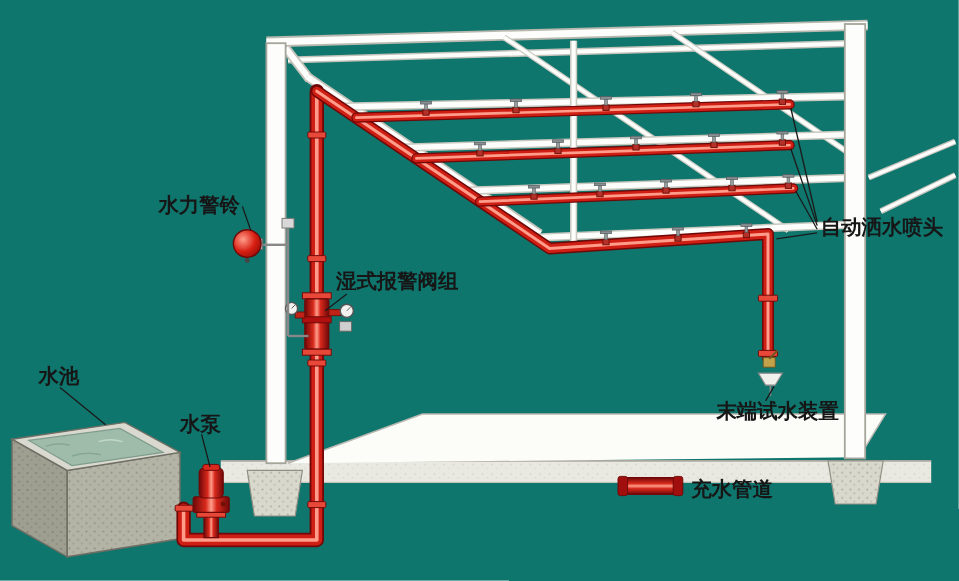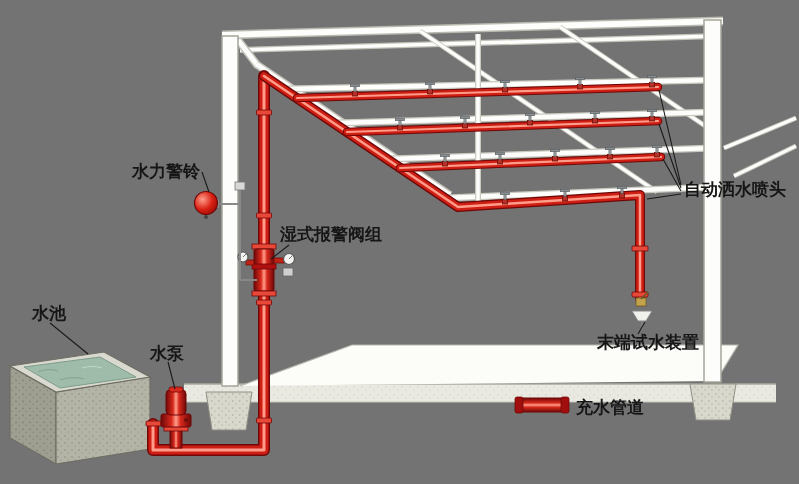--- a/index.html
+++ b/index.html
@@ -1,19 +1,19 @@
 <!DOCTYPE html>
 <html><head>
 <meta charset="utf-8">
 <style>
   html,body{margin:0;padding:0;background:#fff;}
   .canvas{
     position:relative;
     width:799px;height:484px;
-    background:#737373;
+    background:#0f766e;
     overflow:hidden;
     font-family:"DejaVu Sans","Liberation Sans",sans-serif;
   }
   svg{position:absolute;left:0;top:0;}
   text.lbl{
     font-family:"DejaVu Sans","Liberation Sans",sans-serif;
     font-size:17px;
     font-weight:700;
     fill:#161616;
   }

